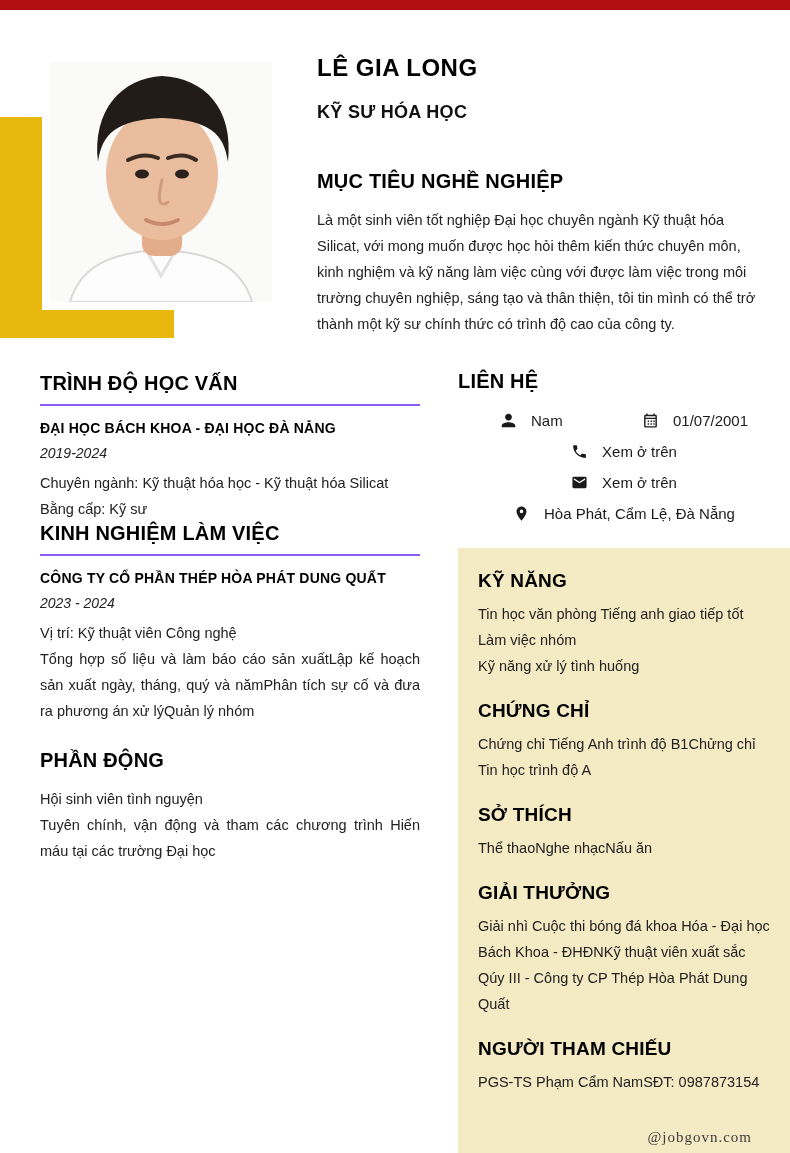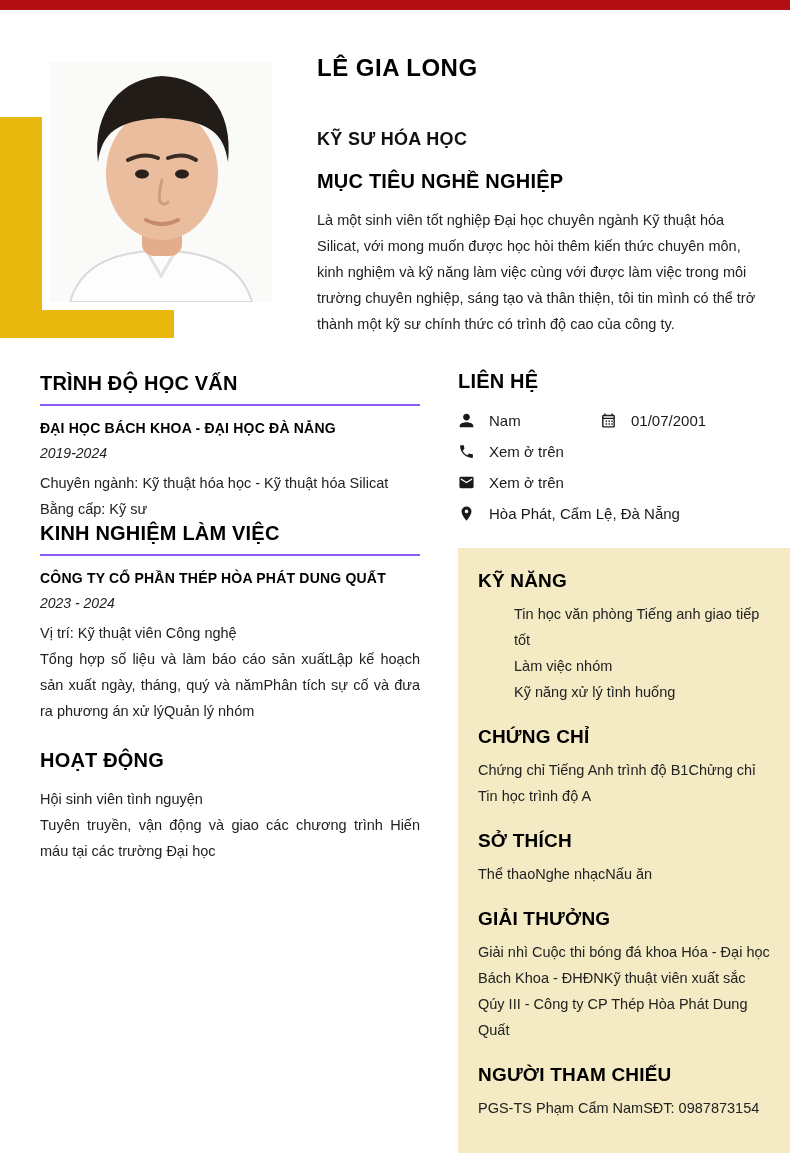--- a/index.html
+++ b/index.html
@@ -12,21 +12,21 @@
   .top-bar   { position:absolute; left:0; top:0; width:790px; height:10px; background:#b30e12; }
   .accent-v  { position:absolute; left:0; top:117px; width:42px;  height:221px; background:#e8b80e; }
   .accent-h  { position:absolute; left:0; top:310px; width:174px; height:28px;  background:#e8b80e; }
 
   
   .photo { position:absolute; left:50px; top:62px; width:222px; height:240px; overflow:hidden; }
   .photo svg { display:block; }
 
   
   .name  { position:absolute; left:317px; top:54px; font-size:24px; font-weight:bold; color:#000; letter-spacing:.5px; }
-  .jobtitle { position:absolute; left:317px; top:102px; font-size:18px; font-weight:bold; color:#111; letter-spacing:.3px;margin-top:27px; }
+  .jobtitle { position:absolute; left:317px; top:102px; font-size:18px; font-weight:bold; color:#111; letter-spacing:.3px; }
 
   
   .objective { position:absolute; left:317px; top:170px; width:440px; }
   .objective h2 { margin-bottom:14px; }
   h2 { font-size:20px; font-weight:bold; color:#000; letter-spacing:.2px; }
   .body-text { font-size:14.5px; line-height:26px; color:#222; }
 
   
   .left-col  { position:absolute; left:40px;  top:372px; width:380px; }
   .right-col { position:absolute; left:458px; top:370px; width:332px; }
@@ -34,35 +34,35 @@
   .rule { border-bottom:2px solid #8b5cf6; padding-bottom:9px; margin-bottom:14px; }
   .entry-title { font-size:14px; font-weight:bold; color:#000; margin-bottom:9px; letter-spacing:.2px; }
   .entry-period { font-size:14px; font-style:italic; color:#222; margin-bottom:9px; }
   .justify { text-align:justify; }
   .sec-gap { }
   .act-gap { margin-top:25px; }
   .left-col .body-text p { margin:0; }
 
   
   .contact h2 { margin-bottom:12px; }
-  .c-row { display:flex; align-items:center; height:31px; font-size:15px; color:#1a1a1a; }
+  .c-row { display:flex; align-items:center; height:31px; font-size:15px; color:#1a1a1a;justify-content:center; }
   .c-row .ico { width:17px; height:17px; margin-right:14px; flex:0 0 auto; }
   .c-row .ico svg { display:block; width:17px; height:17px; fill:#1a1a1a; }
   .c-pair-left { display:flex; align-items:center; width:142px; }
   .c-pair-right { display:flex; align-items:center; }
 
   
   .panel {
     position:absolute; left:458px; top:548px; width:332px; height:665px;
     background:#f4ebc4; padding:22px 20px 0 20px;
   }
   .panel h2 { font-size:19px; margin:0 0 9px 0; }
   .panel .p-gap { margin-top:21px; }
   .panel .body-text { line-height:26px; }
-  .skill-line { display:block;margin-left:36px; }
+  .skill-line { display:block; }
   .watermark {
     margin-top:34px; text-align:right; padding-right:18px;
     font-family:Liberation Serif, serif; font-size:15px; color:#3c3c3c; letter-spacing:1px;
   }
 </style>
 </head>
 <body>
 
 <div class="top-bar"></div>
 <div class="accent-v"></div>
@@ -116,24 +116,24 @@
     <h2 class="rule">KINH NGHIỆM LÀM VIỆC</h2>
     <div class="entry-title">CÔNG TY CỔ PHẦN THÉP HÒA PHÁT DUNG QUẤT</div>
     <div class="entry-period">2023 - 2024</div>
     <div class="body-text">
       <p>Vị trí: Kỹ thuật viên Công nghệ</p>
       <p class="justify">Tổng hợp số liệu và làm báo cáo sản xuấtLập kế hoạch sản xuất ngày, tháng, quý và nămPhân tích sự cố và đưa ra phương án xử lýQuản lý nhóm</p>
     </div>
   </section>
 
   <section class="act-gap">
-    <h2 style="margin-bottom:14px;">HOẠT ĐỘNG</h2>
+    <h2 style="margin-bottom:14px;">PHẦN ĐỘNG</h2>
     <div class="body-text">
       <p>Hội sinh viên tình nguyện</p>
-      <p class="justify">Tuyên truyền, vận động và giao các chương trình Hiến máu tại các trường Đại học</p>
+      <p class="justify">Tuyên chính, vận động và tham các chương trình Hiến máu tại các trường Đại học</p>
     </div>
   </section>
 
 </div>
 
 <div class="right-col contact">
   <h2>LIÊN HỆ</h2>
 
   <div class="c-row">
     <div class="c-pair-left">

